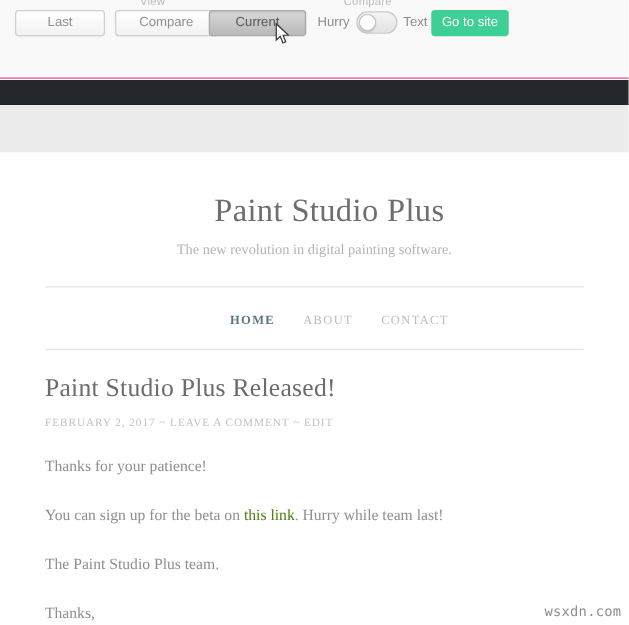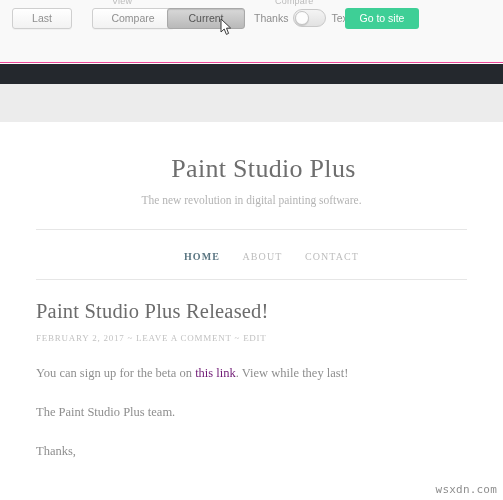--- a/index.html
+++ b/index.html
@@ -53,21 +53,21 @@
     border-radius: 3px;
     background: linear-gradient(#ffffff, #f2f2f2);
     color: #8f8f8f;
     font-size: 10.5px;
     line-height: 19px;
     text-align: center;
     font-family: "Liberation Sans", sans-serif;
     cursor: pointer;
     box-shadow: 0 1px 0 rgba(0,0,0,.03);
   }
-  .seg-btn.b-last    { left: 12px;  width: 60px; }
+  .seg-btn.b-last    { left: 12px;  width: 72px; }
   .seg-btn.b-compare { left: 92px;  width: 82px; }
   .seg-btn.b-current {
     left: 167px; width: 78px;
     background: linear-gradient(#d8d8d8, #b9b9b9);
     border-color: #a8a8a8;
     color: #555555;
     box-shadow: inset 0 1px 1px rgba(0,0,0,.12);
   }
 
   .toggle-wrap {
@@ -96,21 +96,21 @@
     width: 14px; height: 14px;
     border-radius: 50%;
     background: #fdfdfd;
     border: 1px solid #c4c4c4;
     box-shadow: 0 1px 1px rgba(0,0,0,.12);
   }
 
   .go-btn {
     position: absolute;
     left: 345px; top: 8px;
-    width: 74px; height: 21px;
+    width: 62px; height: 21px;
     border: none;
     border-radius: 3px;
     background: #3ecf96;
     color: #ffffff;
     font-size: 10.5px;
     line-height: 21px;
     text-align: center;
     font-family: "Liberation Sans", sans-serif;
     cursor: pointer;
   }
@@ -212,21 +212,21 @@
   .post-meta a { color: #c2c2c2; text-decoration: none; }
 
   .post-body p {
     font-family: "Liberation Serif", serif;
     font-size: 12.5px;
     color: #8e8e8e;
     margin-top: 22px;
     line-height: 1.35;
   }
   .post-body a {
-    color: #701a75;
+    color: #4d7c0f;
     text-decoration: none;
   }
 
   .watermark {
     position: absolute;
     right: 6px; bottom: 4px;
     font-family: "DejaVu Sans Mono", monospace;
     font-size: 11px;
     color: #8e8e8e;
     letter-spacing: .2px;
@@ -241,21 +241,21 @@
 
   <div class="group-label compare">Compare</div>
 
   <div class="btn-row">
     <div class="seg-btn b-last">Last</div>
     <div class="seg-btn b-compare">Compare</div>
     <div class="seg-btn b-current">Current</div>
   </div>
 
   <div class="toggle-wrap">
-    <span class="toggle-label">Thanks</span>
+    <span class="toggle-label">Hurry</span>
     <div class="switch">
       <div class="knob"></div>
     </div>
     <span class="toggle-label">Text</span>
   </div>
 
   <div class="go-btn">Go to site</div>
 
   <svg class="cursor" viewBox="0 0 12 18">
     <path d="M1 1 L1 14 L4.2 11 L6.4 16.4 L8.6 15.4 L6.5 10.2 L10.6 10 Z" fill="#ffffff" stroke="#3a3a3a" stroke-width="1"></path>
@@ -287,22 +287,23 @@
 
     <div class="post-meta">
       <span>FEBRUARY 2, 2017</span>
       <span>~</span>
       <a href="#">LEAVE A COMMENT</a>
       <span>~</span>
       <a href="#">EDIT</a>
     </div>
 
     <div class="post-body">
-
-      <p><span>You can sign up for the beta on </span><a href="#">this link</a><span>. View while they last!</span></p>
+      <p>Thanks for your patience!</p>
+
+      <p><span>You can sign up for the beta on </span><a href="#">this link</a><span>. Hurry while team last!</span></p>
 
       <p>The Paint Studio Plus team.</p>
 
       <p>Thanks,</p>
     </div>
   </article>
 </div>
 
 <div class="watermark">wsxdn.com</div>
 

